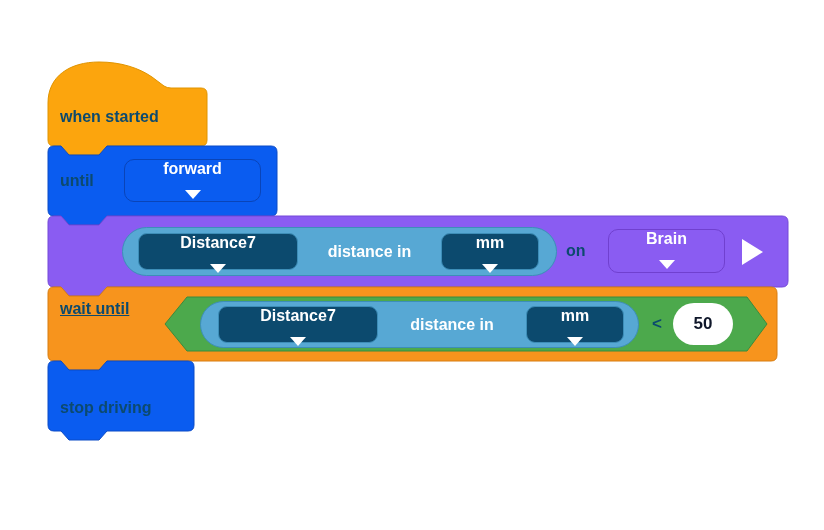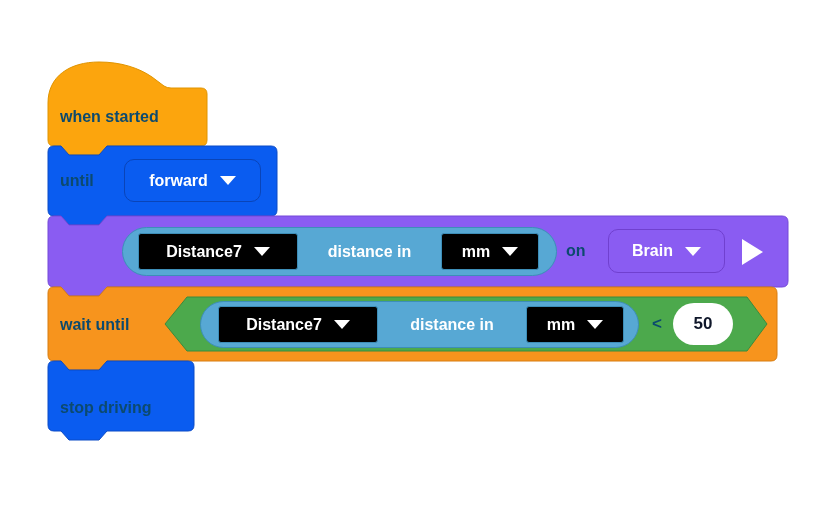--- a/index.html
+++ b/index.html
@@ -18,27 +18,27 @@
   .shape-operator { fill:#4CA94C; stroke:#3C8A3C; stroke-width:1; }
 
   .content {
     position:absolute; display:flex; align-items:center;
     color:#0c4a6e; font-weight:700; font-size:16px; white-space:nowrap;
     pointer-events:none;
   }
   .label { pointer-events:none; }
 
   .dd {
-    display:flex; align-items:center; justify-content:center; gap:12px;
+    display:flex; align-items:center; gap:12px;
     box-sizing:border-box; border-radius:10px; pointer-events:auto;
-    color:#ffffff; font-weight:700; font-size:16px;
+    color:#ffffff; font-weight:700; font-size:16px;flex-direction:column;
   }
   .dd-blue   { background:#0A5CF0; border:1.5px solid #0A44B8; }
   .dd-purple { background:#8A5CF2; border:1.5px solid #7040CF; }
-  .dd-teal   { background:#000000; border:1.5px solid #3D8EB8; border-radius:3px; }
+  .dd-teal   { background:#0c4a6e; border:1.5px solid #3D8EB8; border-radius:9px; }
 
   .caret {
     width:0; height:0;
     border-left:8px solid transparent;
     border-right:8px solid transparent;
     border-top:9px solid #ffffff;
   }
 
   .reporter {
     position:absolute; display:flex; align-items:center; box-sizing:border-box;
@@ -102,21 +102,21 @@
   </div>
   <div class="content" style="left:566px; top:216px; height:69px;">on</div>
   <div class="dd dd-purple" style="position:absolute; left:608px; top:229px; width:117px; height:44px;">
     <span>Brain</span>
     <span class="caret"></span>
   </div>
   <div class="content" style="left:742px; top:216px; height:71px; pointer-events:auto;">
     <span class="expand-triangle"></span>
   </div>
 
-  <div class="content" style="left:60px; top:288px; height:74px;">wait until</div>
+  <div class="content" style="left:60px; top:272px; height:74px;text-decoration:underline;">wait until</div>
   <div class="reporter" style="left:200px; top:301px; width:439px; height:47px; border-radius:23.5px; padding:0 14px 0 17px; justify-content:space-between;">
     <span class="dd dd-teal" style="width:160px; height:37px;">
       <span>Distance7</span>
       <span class="caret"></span>
     </span>
     <span class="label">distance in</span>
     <span class="dd dd-teal" style="width:98px; height:37px;">
       <span>mm</span>
       <span class="caret"></span>
     </span>

